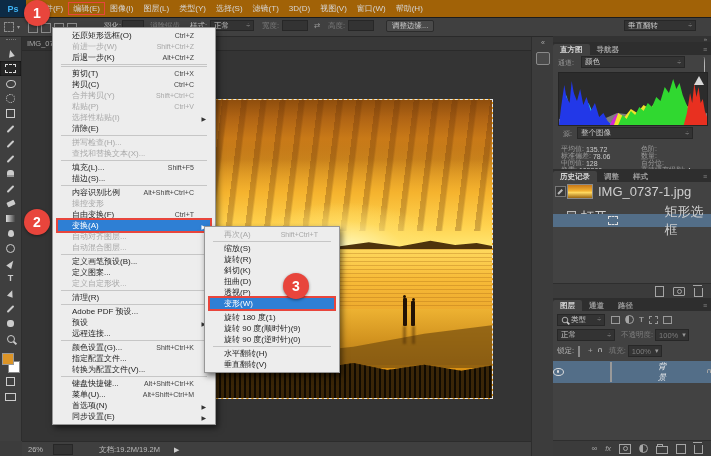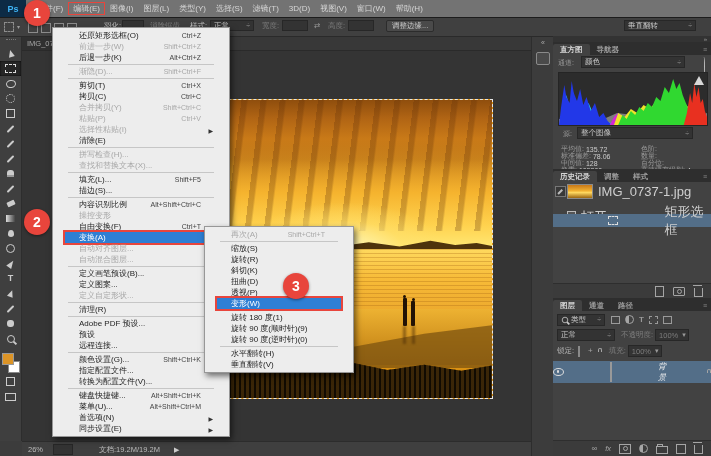--- a/index.html
+++ b/index.html
@@ -1,19 +1,19 @@
 <!DOCTYPE html>
 <html><head>
 <meta charset="utf-8">
 <style>
   html,body{margin:0;padding:0;background:#222;}
   .app{position:relative;width:711px;height:456px;background:#3c3c3c;overflow:hidden;
        font-family:"Liberation Sans","DejaVu Sans",sans-serif;-webkit-font-smoothing:antialiased;}
   
-  .menubar{position:absolute;left:0;top:0;width:711px;height:17px;background:#737373;
+  .menubar{position:absolute;left:0;top:0;width:711px;height:17px;background:#a16207;
            border-bottom:1px solid #1c1c1c;display:flex;align-items:center;z-index:25;}
   .ps-logo{width:26px;height:17px;background:#0d2b45;color:#3fb4f5;font-weight:bold;font-size:9px;
            display:flex;align-items:center;justify-content:center;}
   #menubar-items{display:flex;align-items:center;height:17px;margin-left:6px;}
   .mb-item{color:#d6d6d6;font-size:8px;padding:1px 5px;white-space:nowrap;}
   .mb-item.rbox{border:1px solid #e8453c;padding:0 4px;}
   
   .optionsbar{position:absolute;left:0;top:17px;width:711px;height:19px;background:#404040;
               border-bottom:1px solid #2a2a2a;z-index:5;}
   .ob{position:absolute;top:4px;font-size:7.5px;color:#bdbdbd;white-space:nowrap;}
@@ -81,21 +81,21 @@
             background-image:repeating-linear-gradient(90deg,rgba(0,0,0,.55) 0 2px,rgba(120,80,20,.25) 2px 5px);
             clip-path:polygon(0 28%,8% 12%,18% 30%,30% 8%,42% 26%,55% 10%,66% 28%,78% 14%,90% 30%,100% 16%,100% 100%,0 100%);}
   .person{position:absolute;width:4px;background:#221305;border-radius:1px;z-index:3;}
   .person::before{content:"";position:absolute;left:0.5px;top:-3px;width:3px;height:3px;background:#221305;border-radius:50%;}
   .p1{left:71%;top:66.5%;height:9.5%;}
   .p2{left:73.8%;top:67.5%;height:8.5%;}
   .p-refl{position:absolute;width:3px;height:6%;background:rgba(70,40,6,.5);filter:blur(1px);z-index:3;}
   .r1{left:71.2%;top:76%;}
   .r2{left:74%;top:76%;}
   
-  .menu{position:absolute;background:#ededed;border:1px solid #979797;box-shadow:2px 3px 6px rgba(0,0,0,.55);z-index:30;padding:2px 12px;}
+  .menu{position:absolute;background:#ededed;border:1px solid #979797;box-shadow:2px 3px 6px rgba(0,0,0,.55);z-index:30;padding:2px 5px;}
   #edit-menu{left:52px;top:27px;width:152px;}
   #transform-submenu{left:204px;top:226px;width:124px;z-index:31;}
   .mi{position:relative;height:11px;display:flex;align-items:center;justify-content:space-between;
       padding:0 16px 0 14px;color:#1e1e1e;white-space:nowrap;}
   .mi .lab{font-size:8px;}
   .mi .sc{font-size:7px;color:#444;margin-left:10px;}
   .mi.dis .lab,.mi.dis .sc{color:#a8a8a8;}
   .mi .arr{position:absolute;right:4px;font-size:6px;color:#333;top:2.5px;}
   .mi.hl{background:#2e7fd4;}
   .mi.hl .lab,.mi.hl .sc,.mi.hl .arr{color:#fff;}
@@ -475,24 +475,20 @@
       </div>
       <div class="mi dis">
         <span class="lab">前进一步(W)</span>
         <span class="sc">Shift+Ctrl+Z</span>
       </div>
       <div class="mi">
         <span class="lab">后退一步(K)</span>
         <span class="sc">Alt+Ctrl+Z</span>
       </div>
       <div class="msep"></div>
-      <div class="mi dis">
-        <span class="lab">渐隐(D)...</span>
-        <span class="sc">Shift+Ctrl+F</span>
-      </div>
       <div class="msep"></div>
       <div class="mi">
         <span class="lab">剪切(T)</span>
         <span class="sc">Ctrl+X</span>
       </div>
       <div class="mi">
         <span class="lab">拷贝(C)</span>
         <span class="sc">Ctrl+C</span>
       </div>
       <div class="mi dis">

